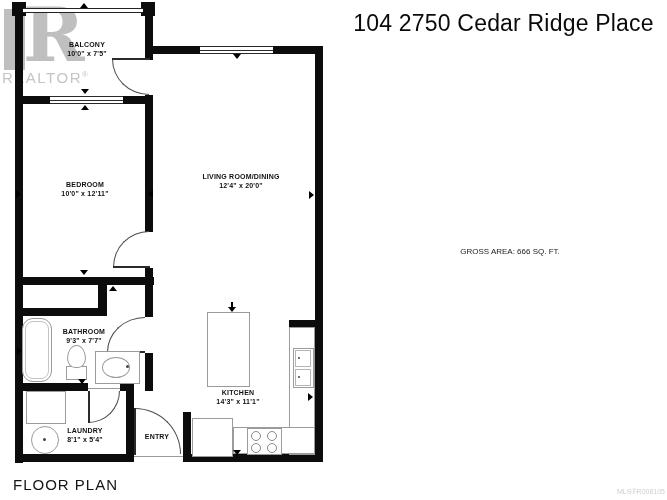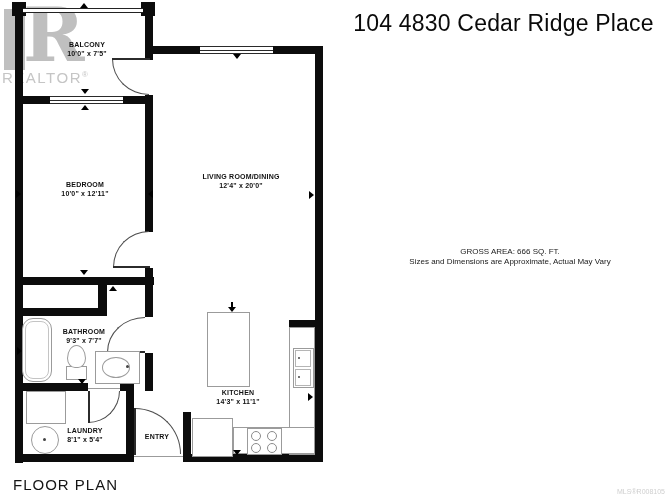--- a/index.html
+++ b/index.html
@@ -171,24 +171,23 @@
     <div class="dims">14'3" x 11'1"</div>
   </div>
   <div class="rl" style="left:85px;top:427px;">
     <div>LAUNDRY</div>
     <div class="dims">8'1" x 5'4"</div>
   </div>
   <div class="rl" style="left:157px;top:433px;">
     <div>ENTRY</div>
   </div>
 
-  <div class="title">104 4830 Cedar Ridge Place</div>
+  <div class="title">104 2750 Cedar Ridge Place</div>
 
   <div class="area">
     <div>GROSS AREA: 666 SQ. FT.</div>
-    <div>Sizes and Dimensions are Approximate, Actual May Vary</div>
   </div>
 
   <div class="floorplan">FLOOR PLAN</div>
 
   <div class="mls">MLS®R008105</div>
 
 </div>
 
 </body></html>

